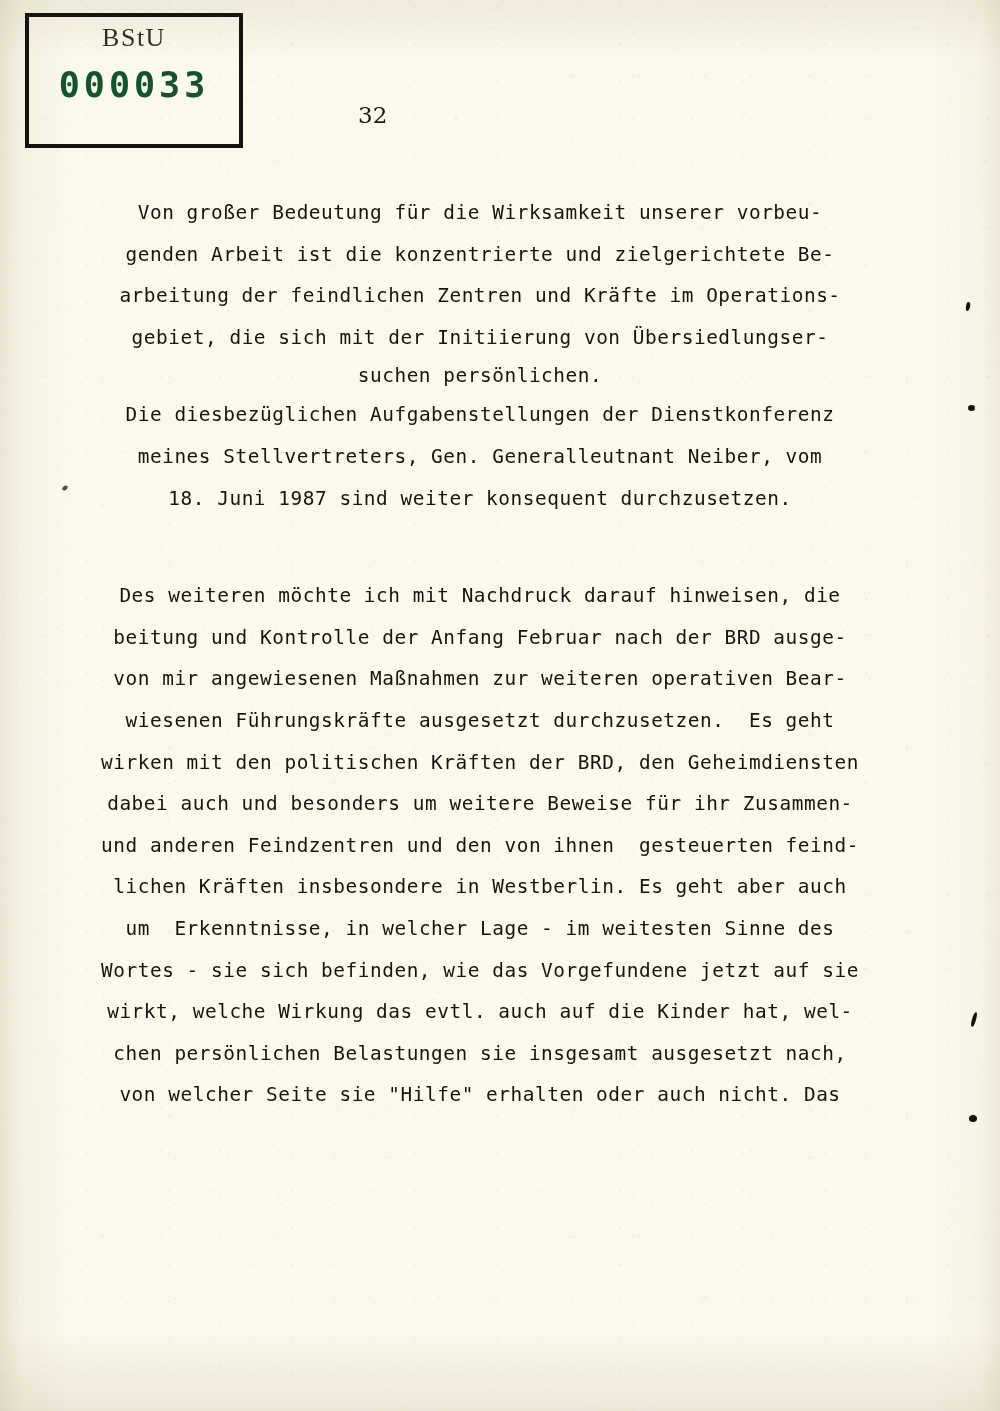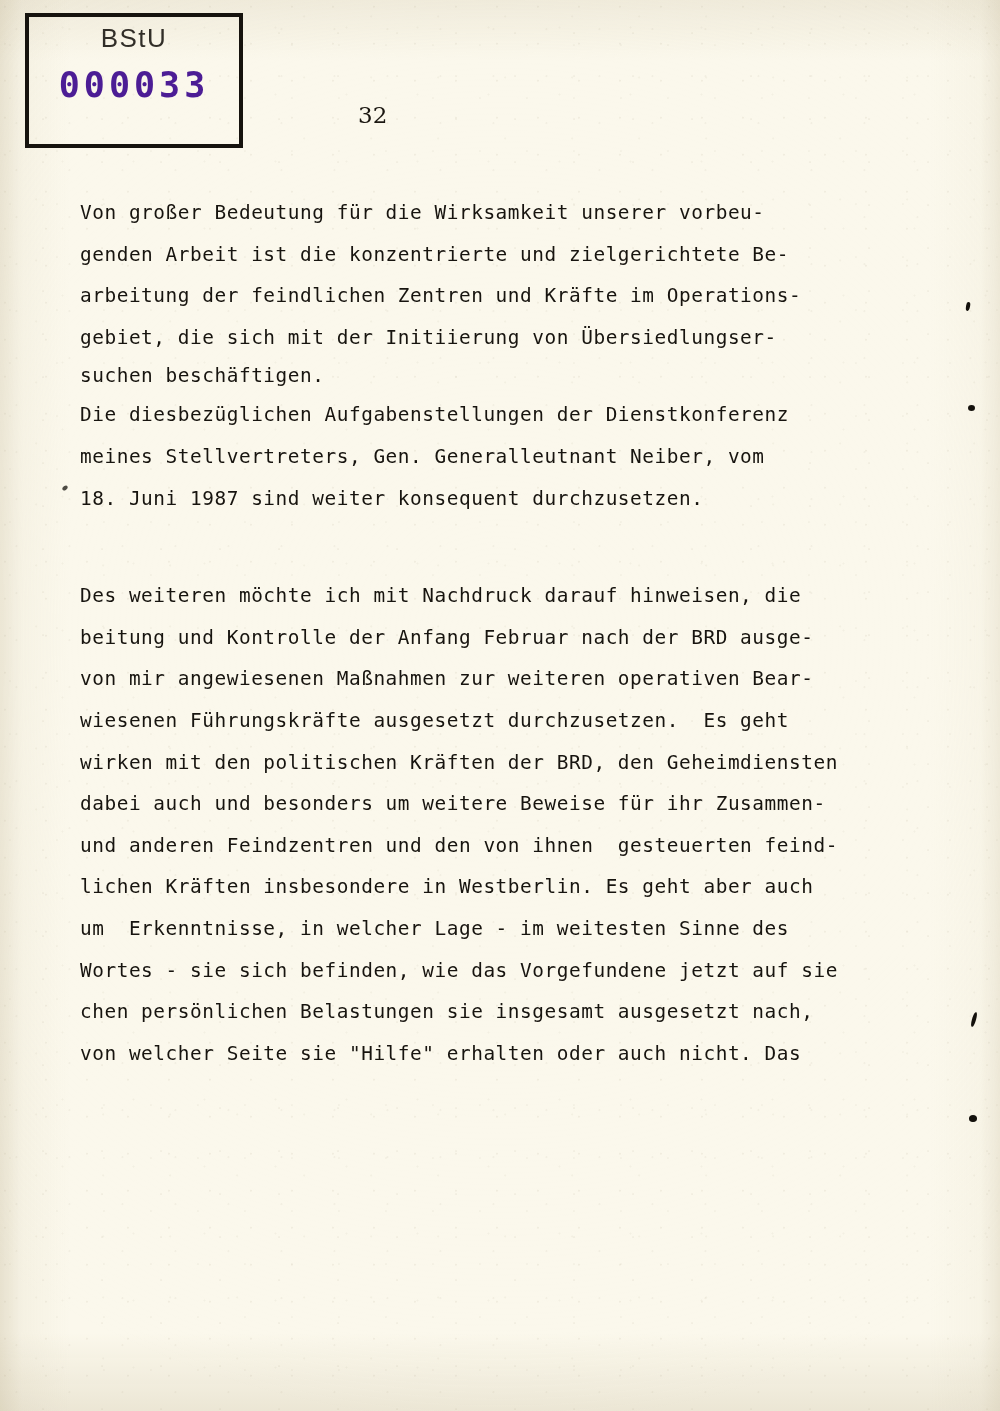--- a/index.html
+++ b/index.html
@@ -57,37 +57,37 @@
     height: 135px;
     border: 4px solid #16130e;
     box-sizing: border-box;
   }
   .stamp-agency {
     position: absolute;
     left: 0;
     right: 0;
     top: 6px;
     text-align: center;
-    font-family: Liberation Sans, sans-serif;
+    font-family: Liberation Serif, serif;
     font-size: 26px;
     letter-spacing: 1.5px;
     color: #16130e;
     opacity: 0.88;
   }
   .stamp-number {
     position: absolute;
     left: 0;
     right: 0;
     top: 48px;
     text-align: center;
     font-family: "DejaVu Sans Mono", "Liberation Mono", monospace;
     font-size: 35px;
     font-weight: bold;
     letter-spacing: 4px;
-    color: #4c1d95;
+    color: #14532d;
   }
 
   
   .page-number {
     position: absolute;
     left: 358px;
     top: 102px;
     font-family: "DejaVu Serif", "Liberation Serif", serif;
     font-size: 23px;
     color: #1c1812;
@@ -102,20 +102,21 @@
   }
 
   .text-line {
     font-family: "DejaVu Sans Mono", "Liberation Mono", monospace;
     font-size: 19.4px;
     letter-spacing: 0.55px;
     color: #17140f;
     white-space: pre;
     height: 41.6px;
     line-height: 41.6px;
+    text-align: center;
   }
 
   
   .text-line.tight { height: 36px; line-height: 36px; }
   
   .para-gap { height: 56px; }
 
   
   .speck {
     position: absolute;
@@ -142,39 +143,40 @@
   </div>
 
   <div class="page-number">32</div>
 
   <div class="body-text">
       <div>
         <div class="text-line">Von großer Bedeutung für die Wirksamkeit unserer vorbeu-</div>
         <div class="text-line">genden Arbeit ist die konzentrierte und zielgerichtete Be-</div>
         <div class="text-line">arbeitung der feindlichen Zentren und Kräfte im Operations-</div>
         <div class="text-line">gebiet, die sich mit der Initiierung von Übersiedlungser-</div>
-        <div class="text-line tight">suchen beschäftigen.</div>
+        <div class="text-line tight">suchen persönlichen.</div>
       </div>
       <div>
         <div class="text-line">Die diesbezüglichen Aufgabenstellungen der Dienstkonferenz</div>
         <div class="text-line">meines Stellvertreters, Gen. Generalleutnant Neiber, vom</div>
         <div class="text-line">18. Juni 1987 sind weiter konsequent durchzusetzen.</div>
       </div>
       <div class="para-gap"></div>
       <div>
         <div class="text-line">Des weiteren möchte ich mit Nachdruck darauf hinweisen, die</div>
         <div class="text-line">beitung und Kontrolle der Anfang Februar nach der BRD ausge-</div>
         <div class="text-line">von mir angewiesenen Maßnahmen zur weiteren operativen Bear-</div>
         <div class="text-line">wiesenen Führungskräfte ausgesetzt durchzusetzen.  Es geht</div>
         <div class="text-line">wirken mit den politischen Kräften der BRD, den Geheimdiensten</div>
         <div class="text-line">dabei auch und besonders um weitere Beweise für ihr Zusammen-</div>
         <div class="text-line">und anderen Feindzentren und den von ihnen  gesteuerten feind-</div>
         <div class="text-line">lichen Kräften insbesondere in Westberlin. Es geht aber auch</div>
         <div class="text-line">um  Erkenntnisse, in welcher Lage - im weitesten Sinne des</div>
         <div class="text-line">Wortes - sie sich befinden, wie das Vorgefundene jetzt auf sie</div>
+        <div class="text-line">wirkt, welche Wirkung das evtl. auch auf die Kinder hat, wel-</div>
         <div class="text-line">chen persönlichen Belastungen sie insgesamt ausgesetzt nach,</div>
         <div class="text-line">von welcher Seite sie "Hilfe" erhalten oder auch nicht. Das</div>
       </div>
     </div>
 
   <div class="speck s1"></div>
   <div class="speck s2"></div>
   <div class="speck s3"></div>
   <div class="speck s4"></div>
   <div class="speck s5"></div>

